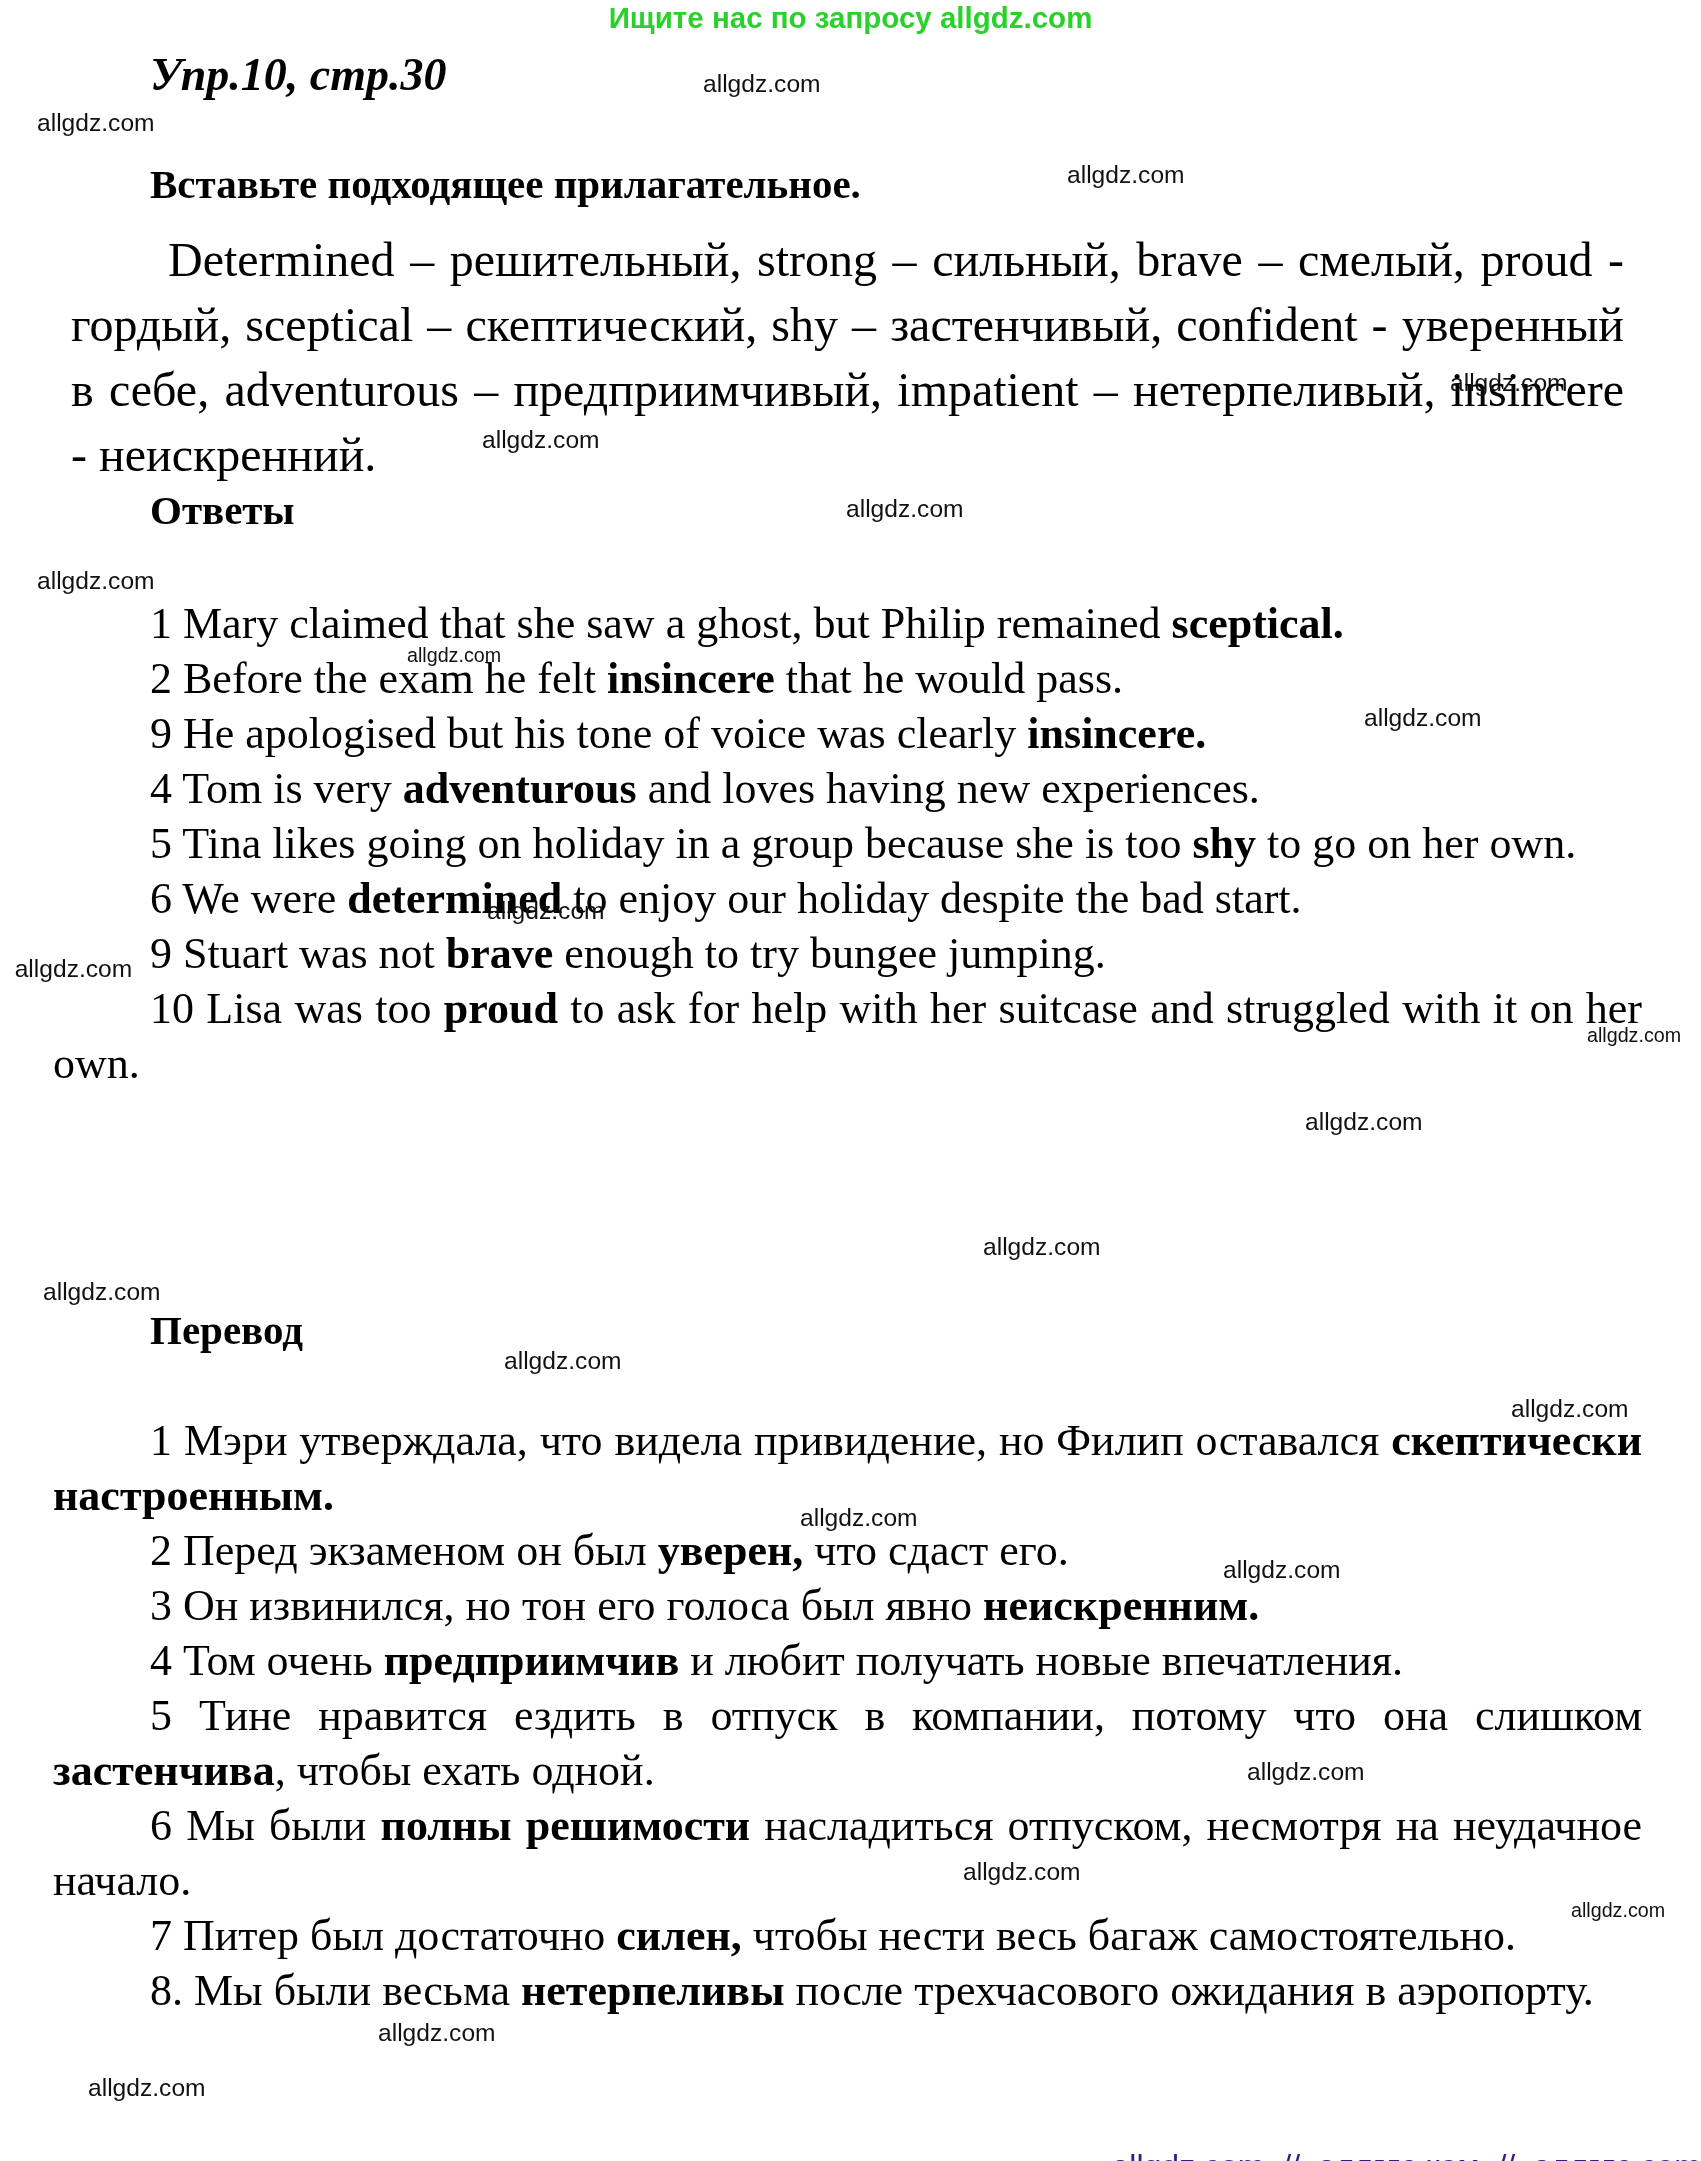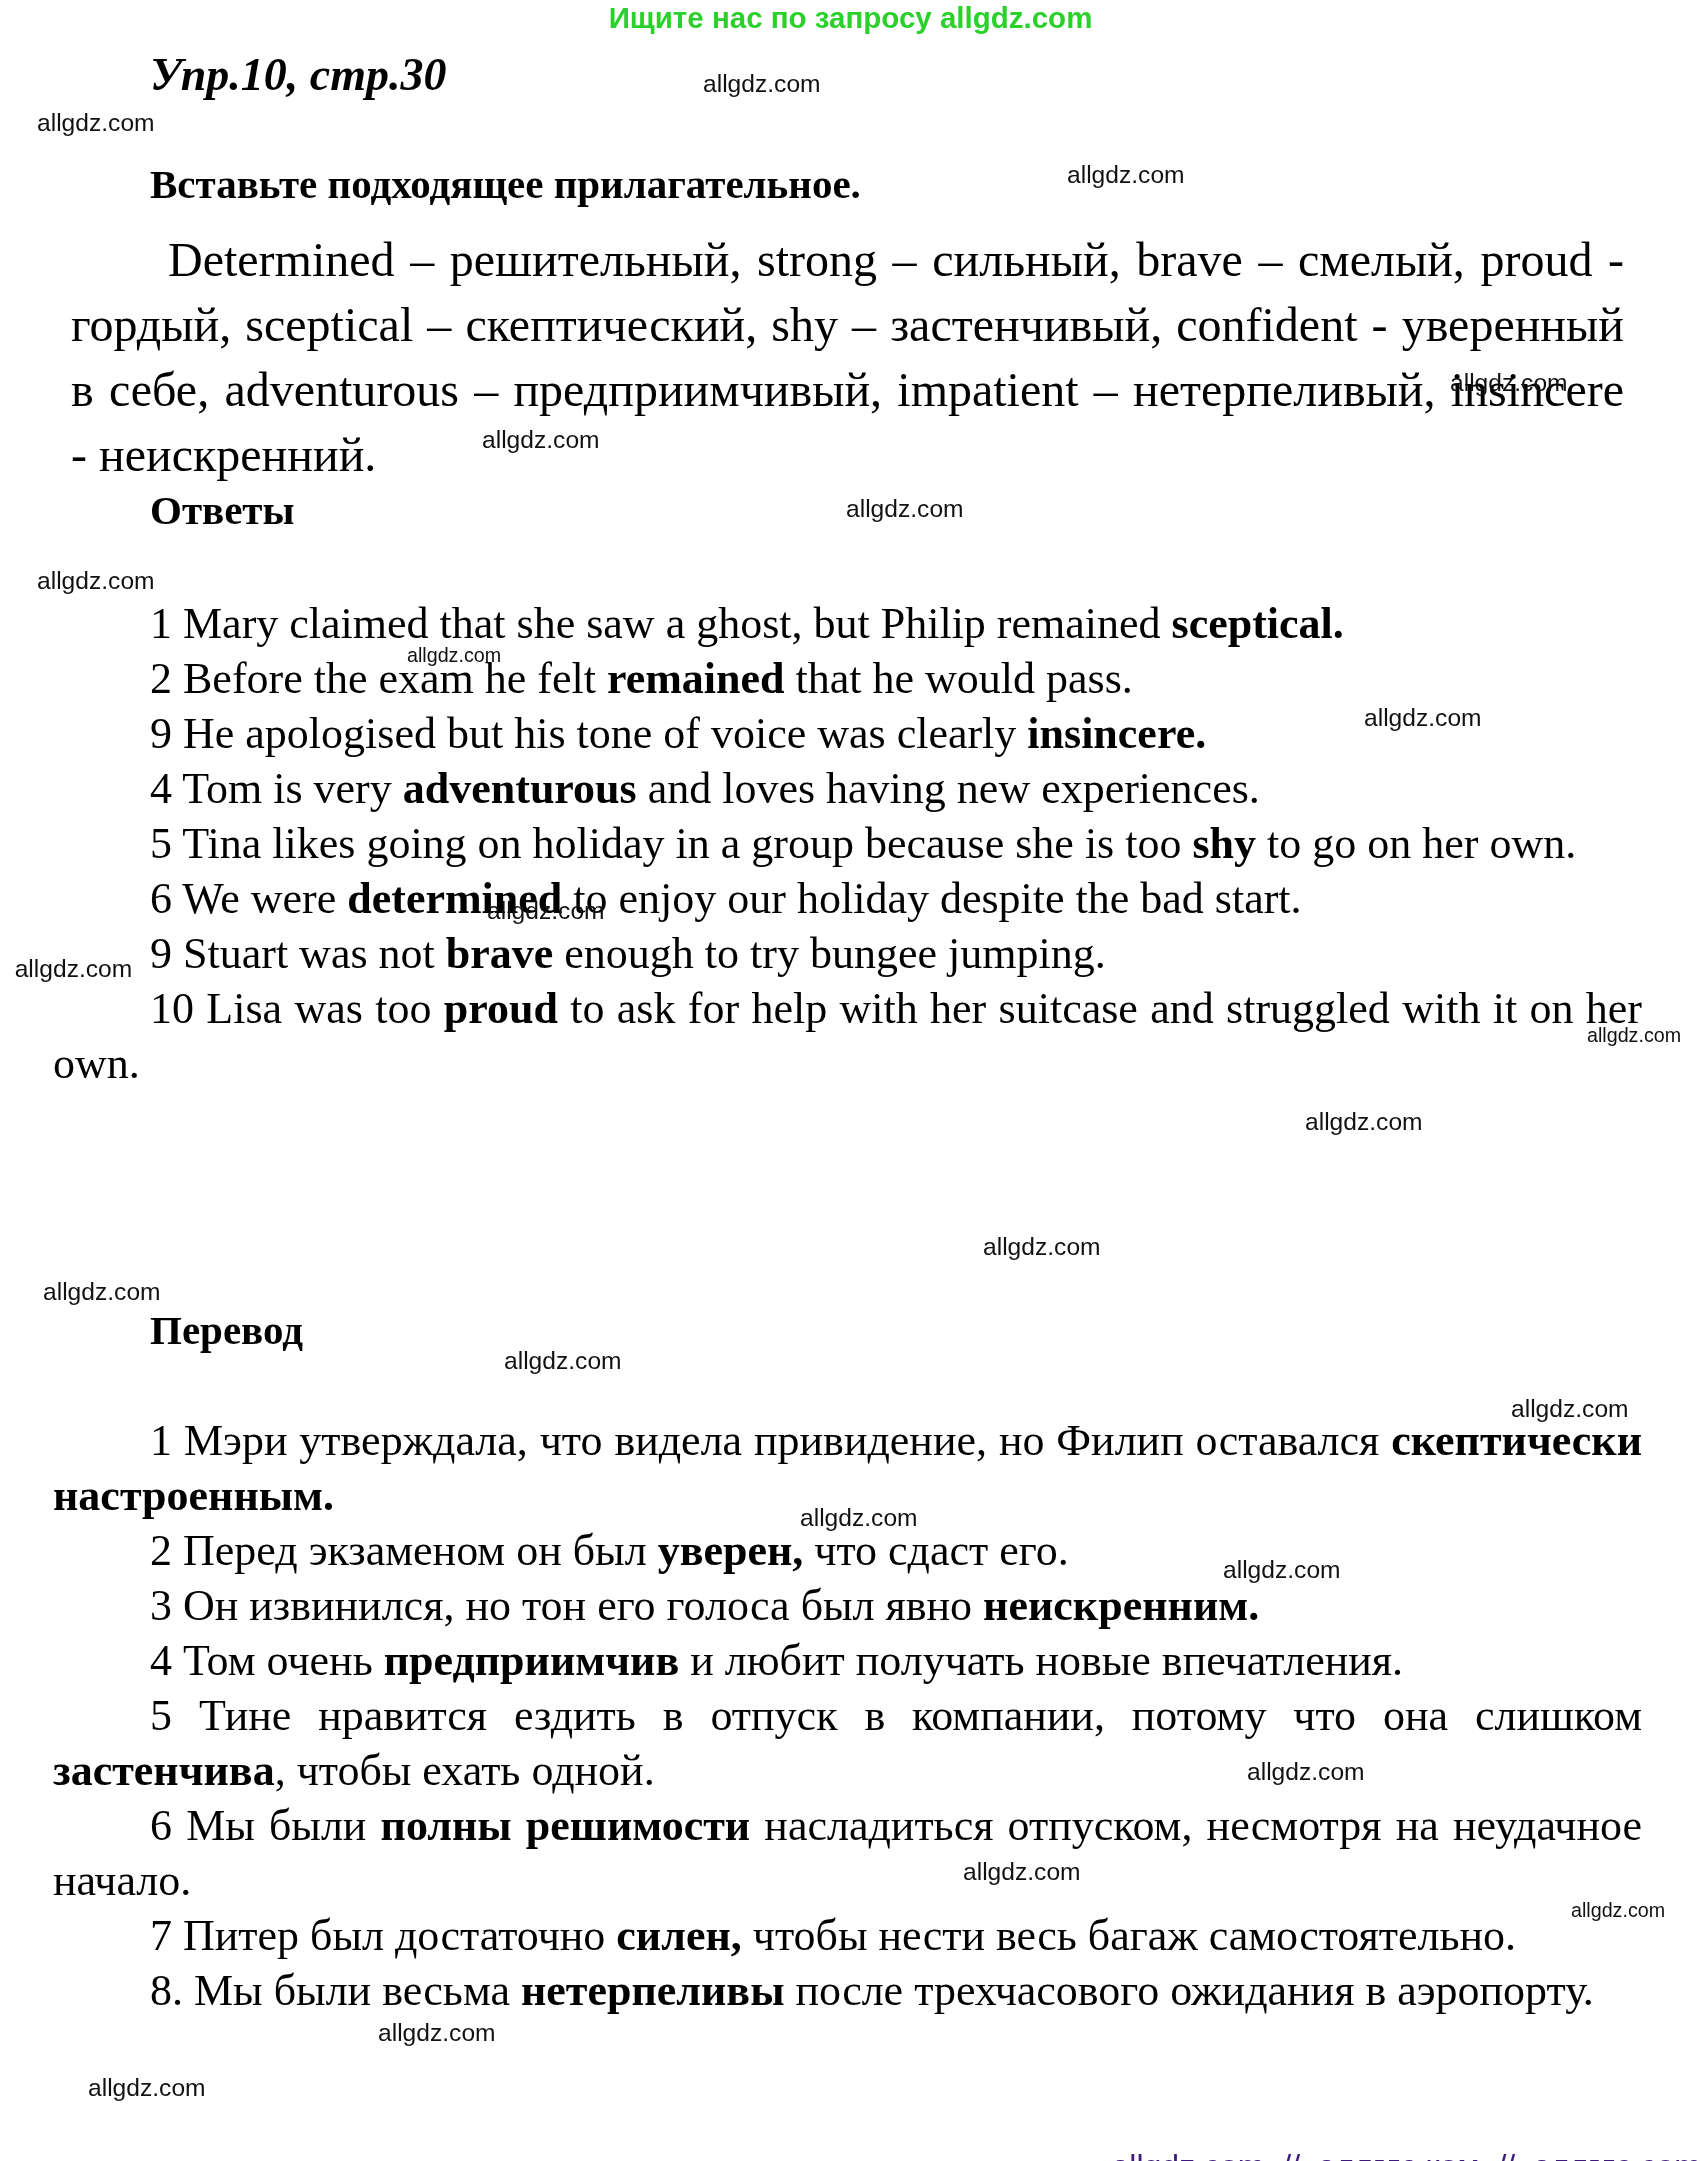--- a/index.html
+++ b/index.html
@@ -30,21 +30,21 @@
 <div class="heading" style="top:160px;font-size:41px;">Вставьте подходящее прилагательное.</div>
 
 <div class="content" style="top:209px;">
   <p class="para">Determined – решительный, strong – сильный, brave – смелый, proud - гордый, sceptical – скептический, shy – застенчивый, confident - уверенный в себе, adventurous – предприимчивый, impatient – нетерпеливый, insincere - неискренний.</p>
 </div>
 
 <div class="heading" style="top:486px;">Ответы</div>
 
 <div class="content" style="top:596px;" id="answers">
     <p class="line"><span>1 Mary claimed that she saw a ghost, but Philip remained </span><b>sceptical.</b><span></span></p>
-    <p class="line"><span>2 Before the exam he felt </span><b>remained</b><span> that he would pass.</span></p>
+    <p class="line"><span>2 Before the exam he felt </span><b>insincere</b><span> that he would pass.</span></p>
     <p class="line"><span>9 He apologised but his tone of voice was clearly </span><b>insincere.</b><span></span></p>
     <p class="line"><span>4 Tom is very </span><b>adventurous</b><span> and loves having new experiences.</span></p>
     <p class="line"><span>5 Tina likes going on holiday in a group because she is too </span><b>shy</b><span> to go on her own.</span></p>
     <p class="line"><span>6 We were </span><b>determined</b><span> to enjoy our holiday despite the bad start.</span></p>
     <p class="line"><span>9 Stuart was not </span><b>brave</b><span> enough to try bungee jumping.</span></p>
     <p class="line"><span>10 Lisa was too </span><b>proud</b><span> to ask for help with her suitcase and struggled with it on her own.</span></p>
   </div>
 
 <div class="heading" style="top:1306px;">Перевод</div>
 

